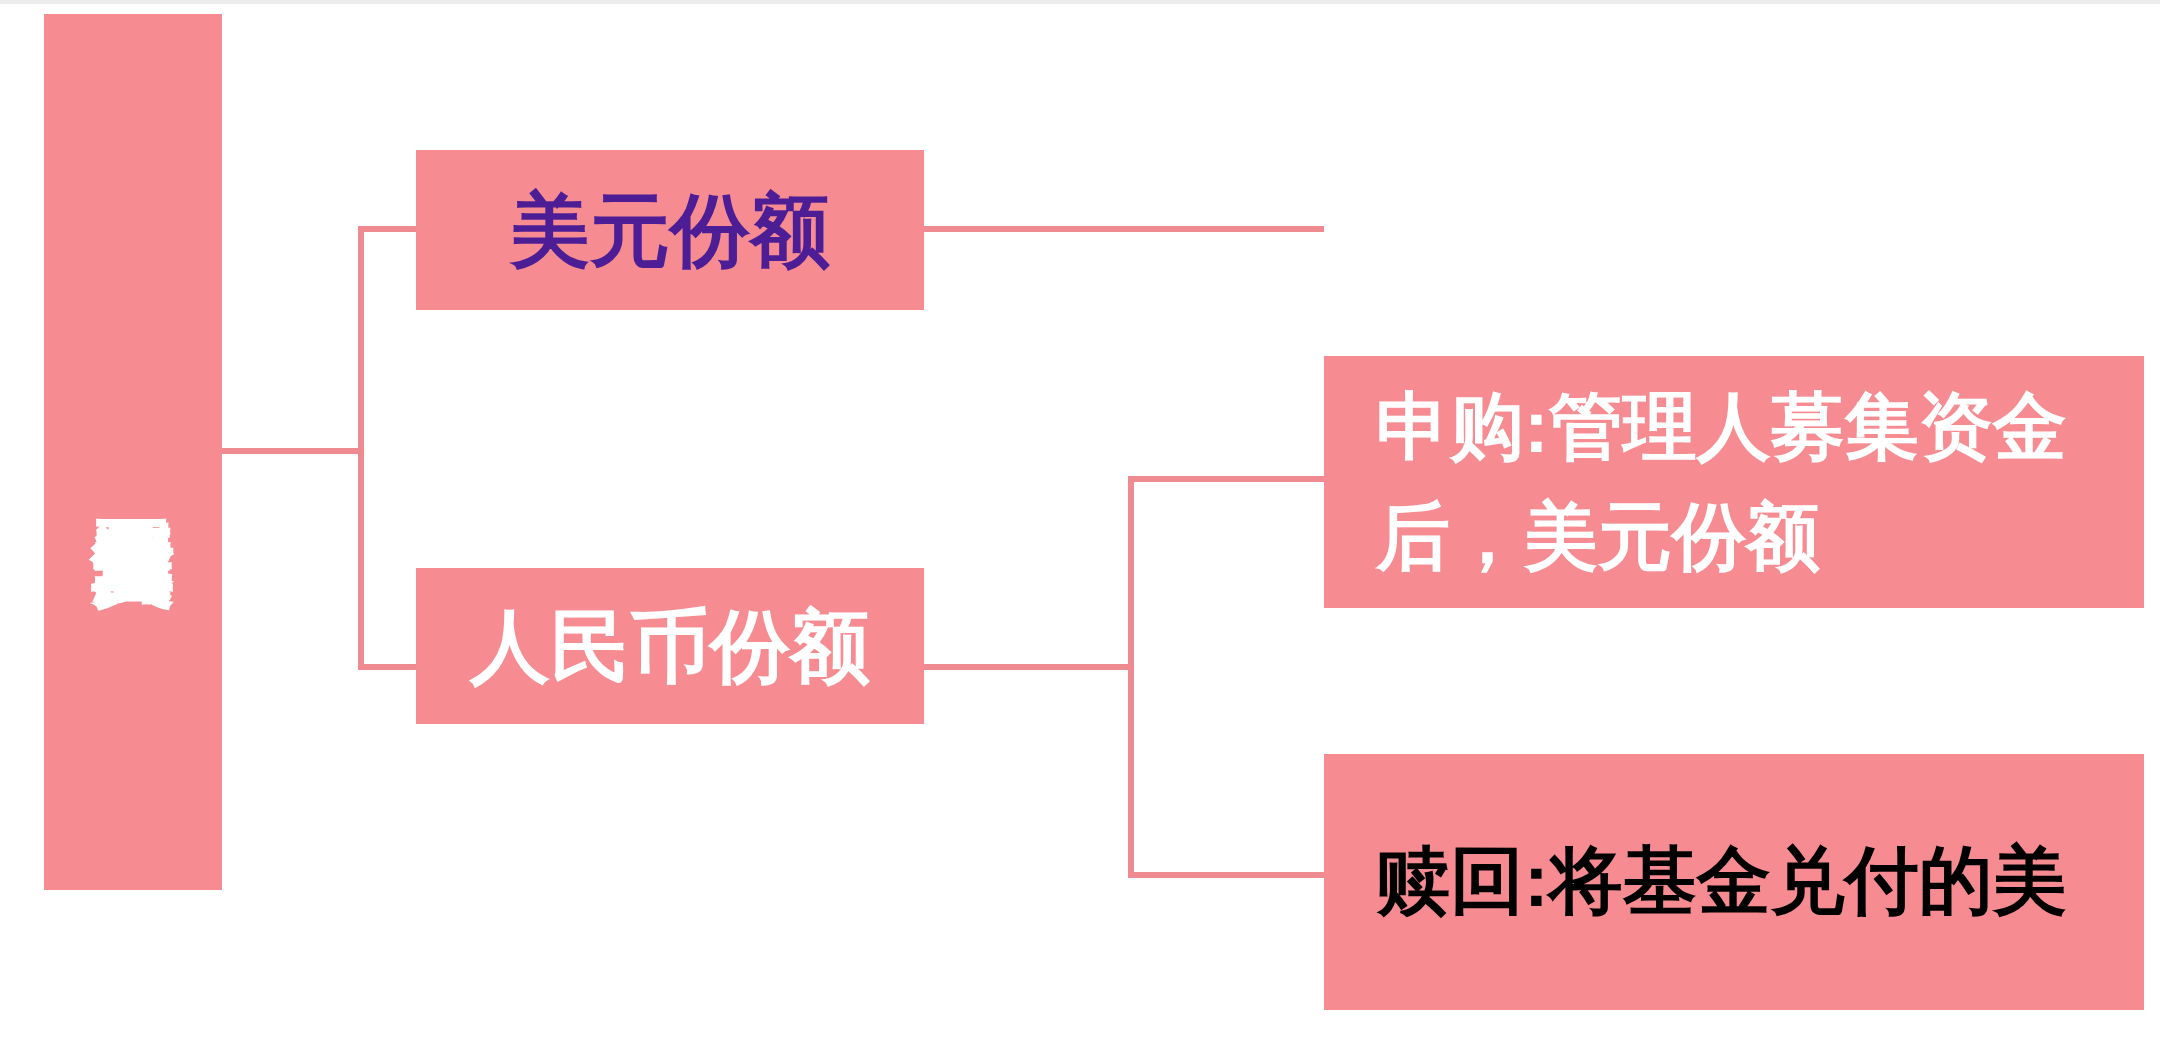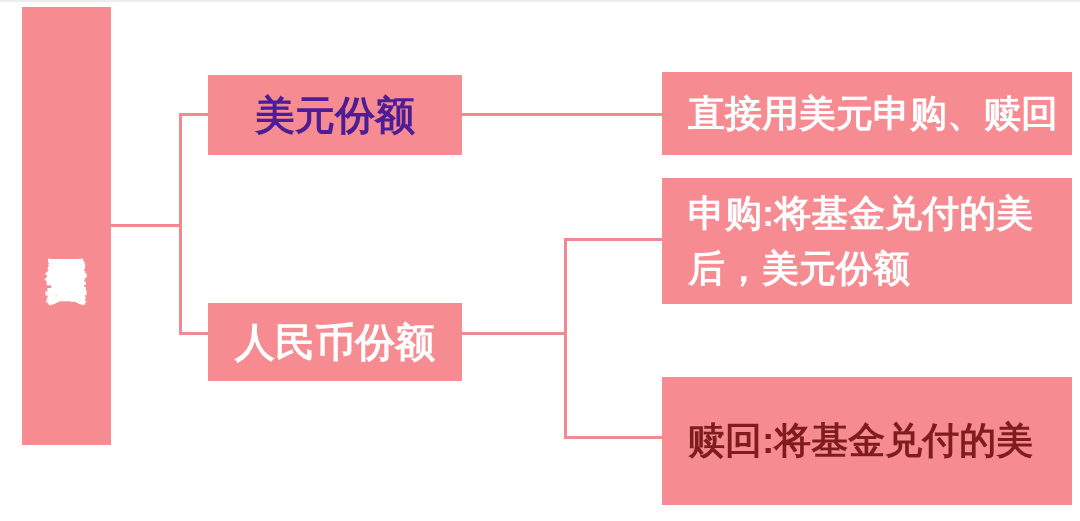--- a/index.html
+++ b/index.html
@@ -42,21 +42,21 @@
     line-height: 1;
     letter-spacing: 0px;
   }
   .node-branch {
     left: 208px;
     width: 254px;
     justify-content: center;
     font-size: 40px;
   }
   .node-branch-usd { top: 75px; height: 80px; }
-  .node-branch-rmb { top: 303px; height: 78px; }
+  .node-branch-rmb { top: 284px; height: 78px; }
   .node-leaf {
     left: 662px;
     width: 410px;
     font-size: 37px;
     padding-left: 26px;
     padding-right: 14px;
     line-height: 1.5;
   }
   .node-leaf-usd-direct { top: 72px; height: 83px; }
   .node-leaf-subscription { top: 178px; height: 126px; }
@@ -91,34 +91,29 @@
   </div>
 
   <div class="node node-branch node-branch-usd" style="background: rgb(246, 140, 146); color: #4c1d95;">
     <span>美元份额</span>
   </div>
 
   <div class="node node-branch node-branch-rmb" style="background: rgb(246, 140, 146); color: rgb(255, 255, 255);">
     <span>人民币份额</span>
   </div>
 
-  <div class="node node-leaf node-leaf-usd-direct" style="background: rgb(246, 140, 146); color: rgb(255, 255, 255);">
-    <span class="leaf-lines">
-      <span>直接用美元申购、赎回</span>
-    </span>
-  </div>
 
   <div class="node node-leaf node-leaf-subscription" style="background: rgb(246, 140, 146); color: rgb(255, 255, 255);">
     <span class="leaf-lines">
-      <span>申购:将基金兑付的美</span>
+      <span>申购:管理人募集资金</span>
       <span>后，美元份额</span>
     </span>
   </div>
 
-  <div class="node node-leaf node-leaf-redemption" style="background: rgb(246, 140, 146); color: #7f1d1d;">
+  <div class="node node-leaf node-leaf-redemption" style="background: rgb(246, 140, 146); color: #000000;">
     <span class="leaf-lines">
       <span>赎回:将基金兑付的美</span>
     </span>
   </div>
 
   <div class="connector c-root-h" style="background: rgb(239, 138, 144);"></div>
   <div class="connector c-split1-v" style="background: rgb(239, 138, 144);"></div>
   <div class="connector c-split1-top" style="background: rgb(239, 138, 144);"></div>
   <div class="connector c-split1-bot" style="background: rgb(239, 138, 144);"></div>
   <div class="connector c-usd-h" style="background: rgb(239, 138, 144);"></div>

